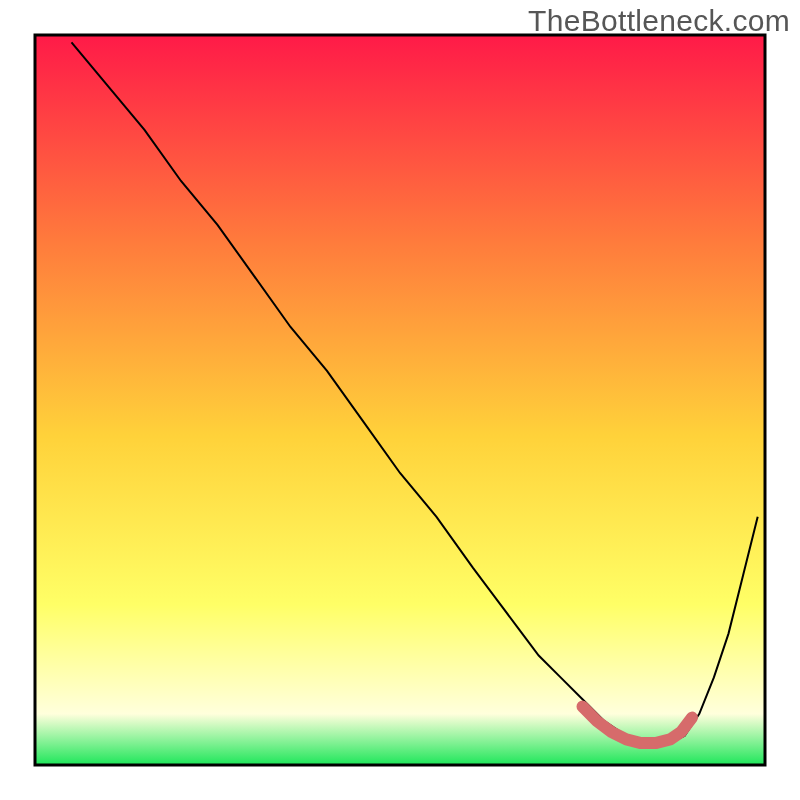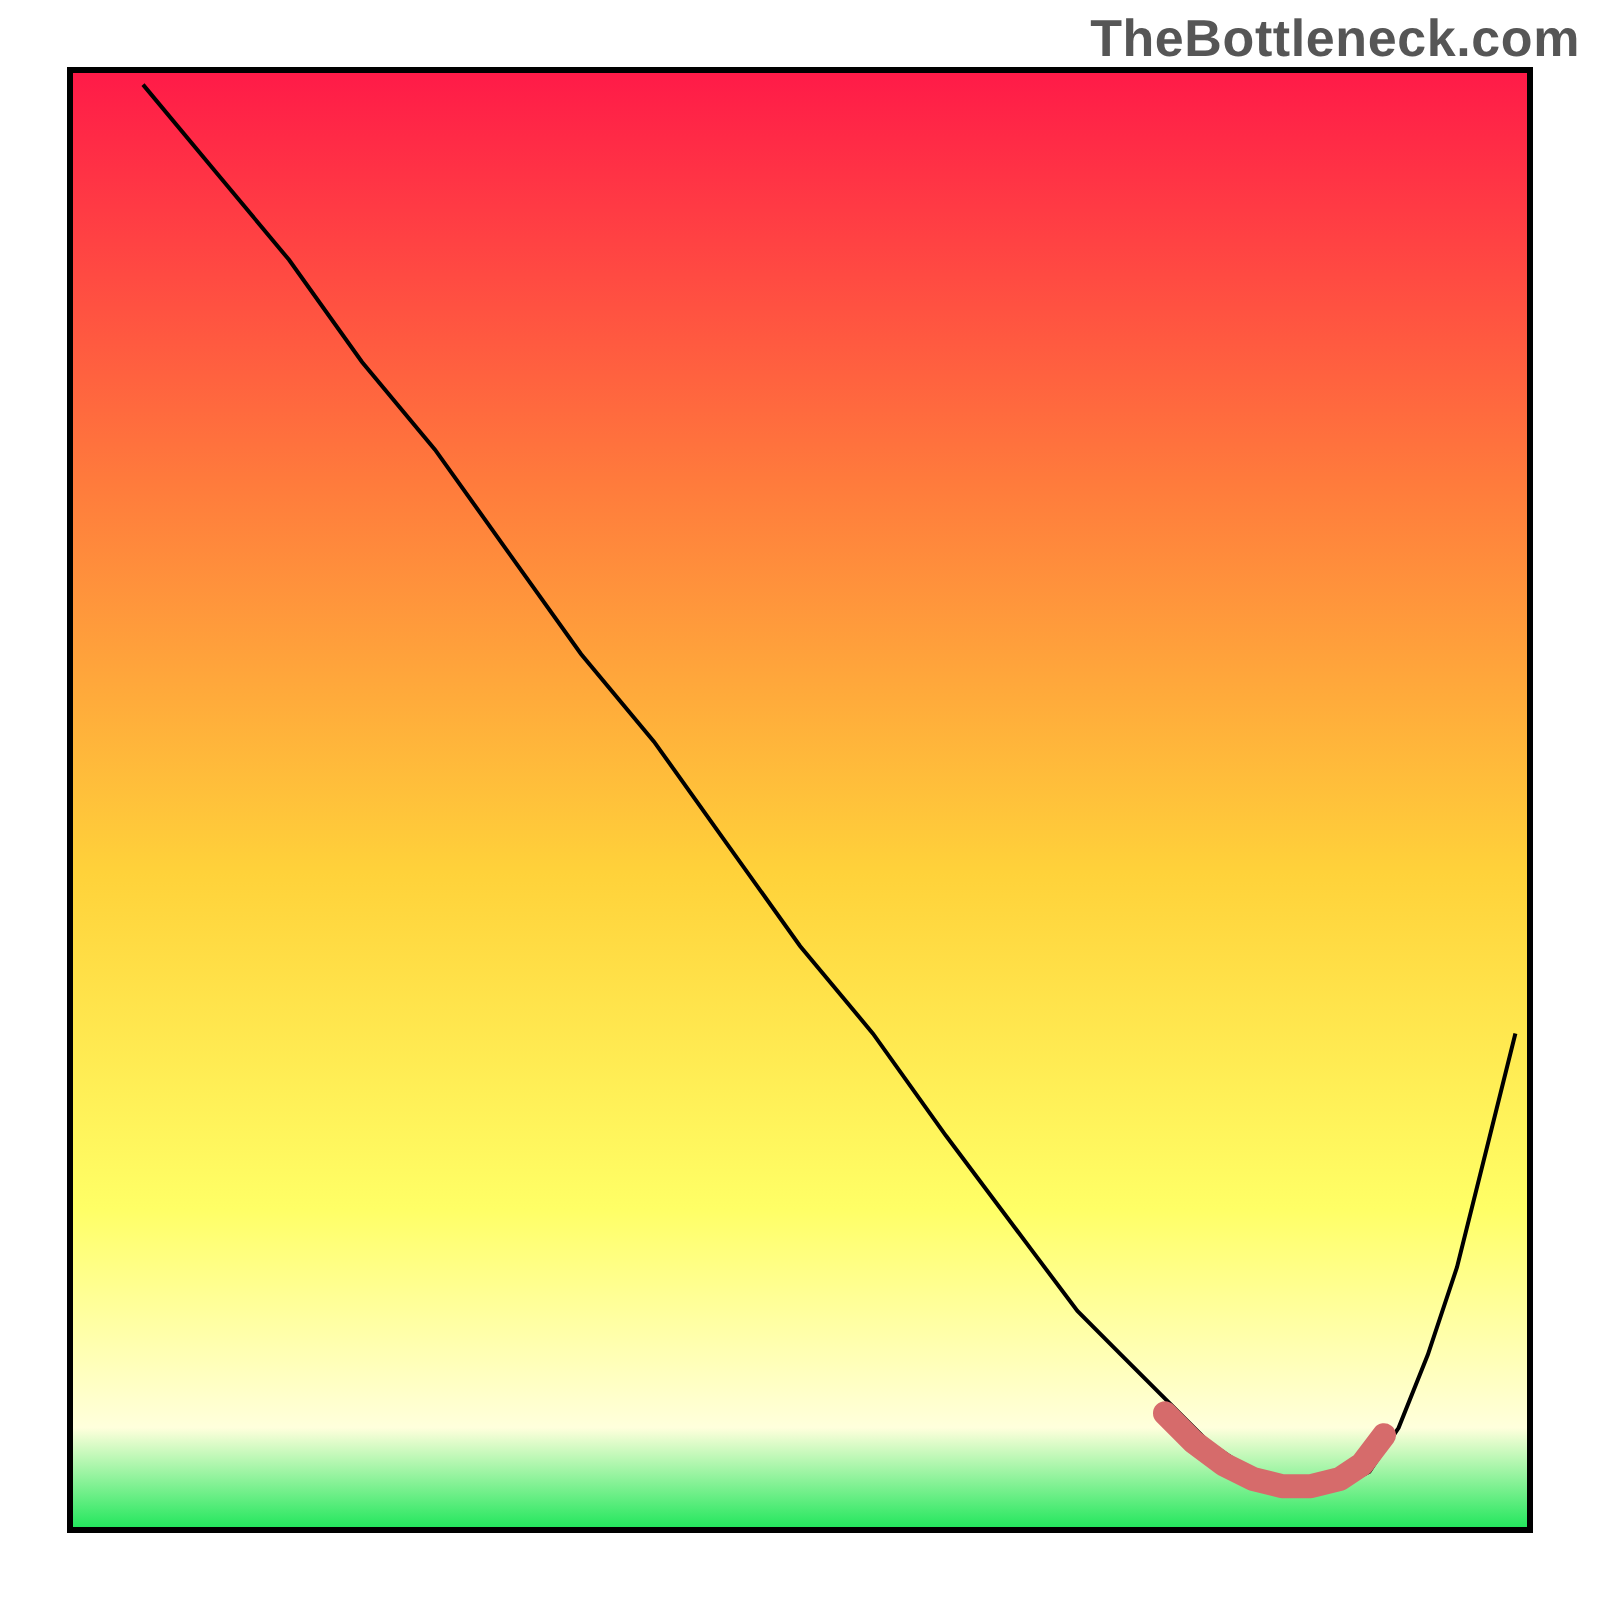--- a/index.html
+++ b/index.html
@@ -13,22 +13,22 @@
   }
   .frame {
     position: relative;
     width: 800px;
     height: 800px;
   }
   .watermark {
     position: absolute;
     top: 4px;
     right: 10px;
-    font-size: 26px;
-    font-weight: 700;
+    font-size: 30px;
+    font-weight: 400;
     color: #565656;
     letter-spacing: 0.3px;
   }
   svg {
     display: block;
   }
 </style>
 </head>
 <body>
 

